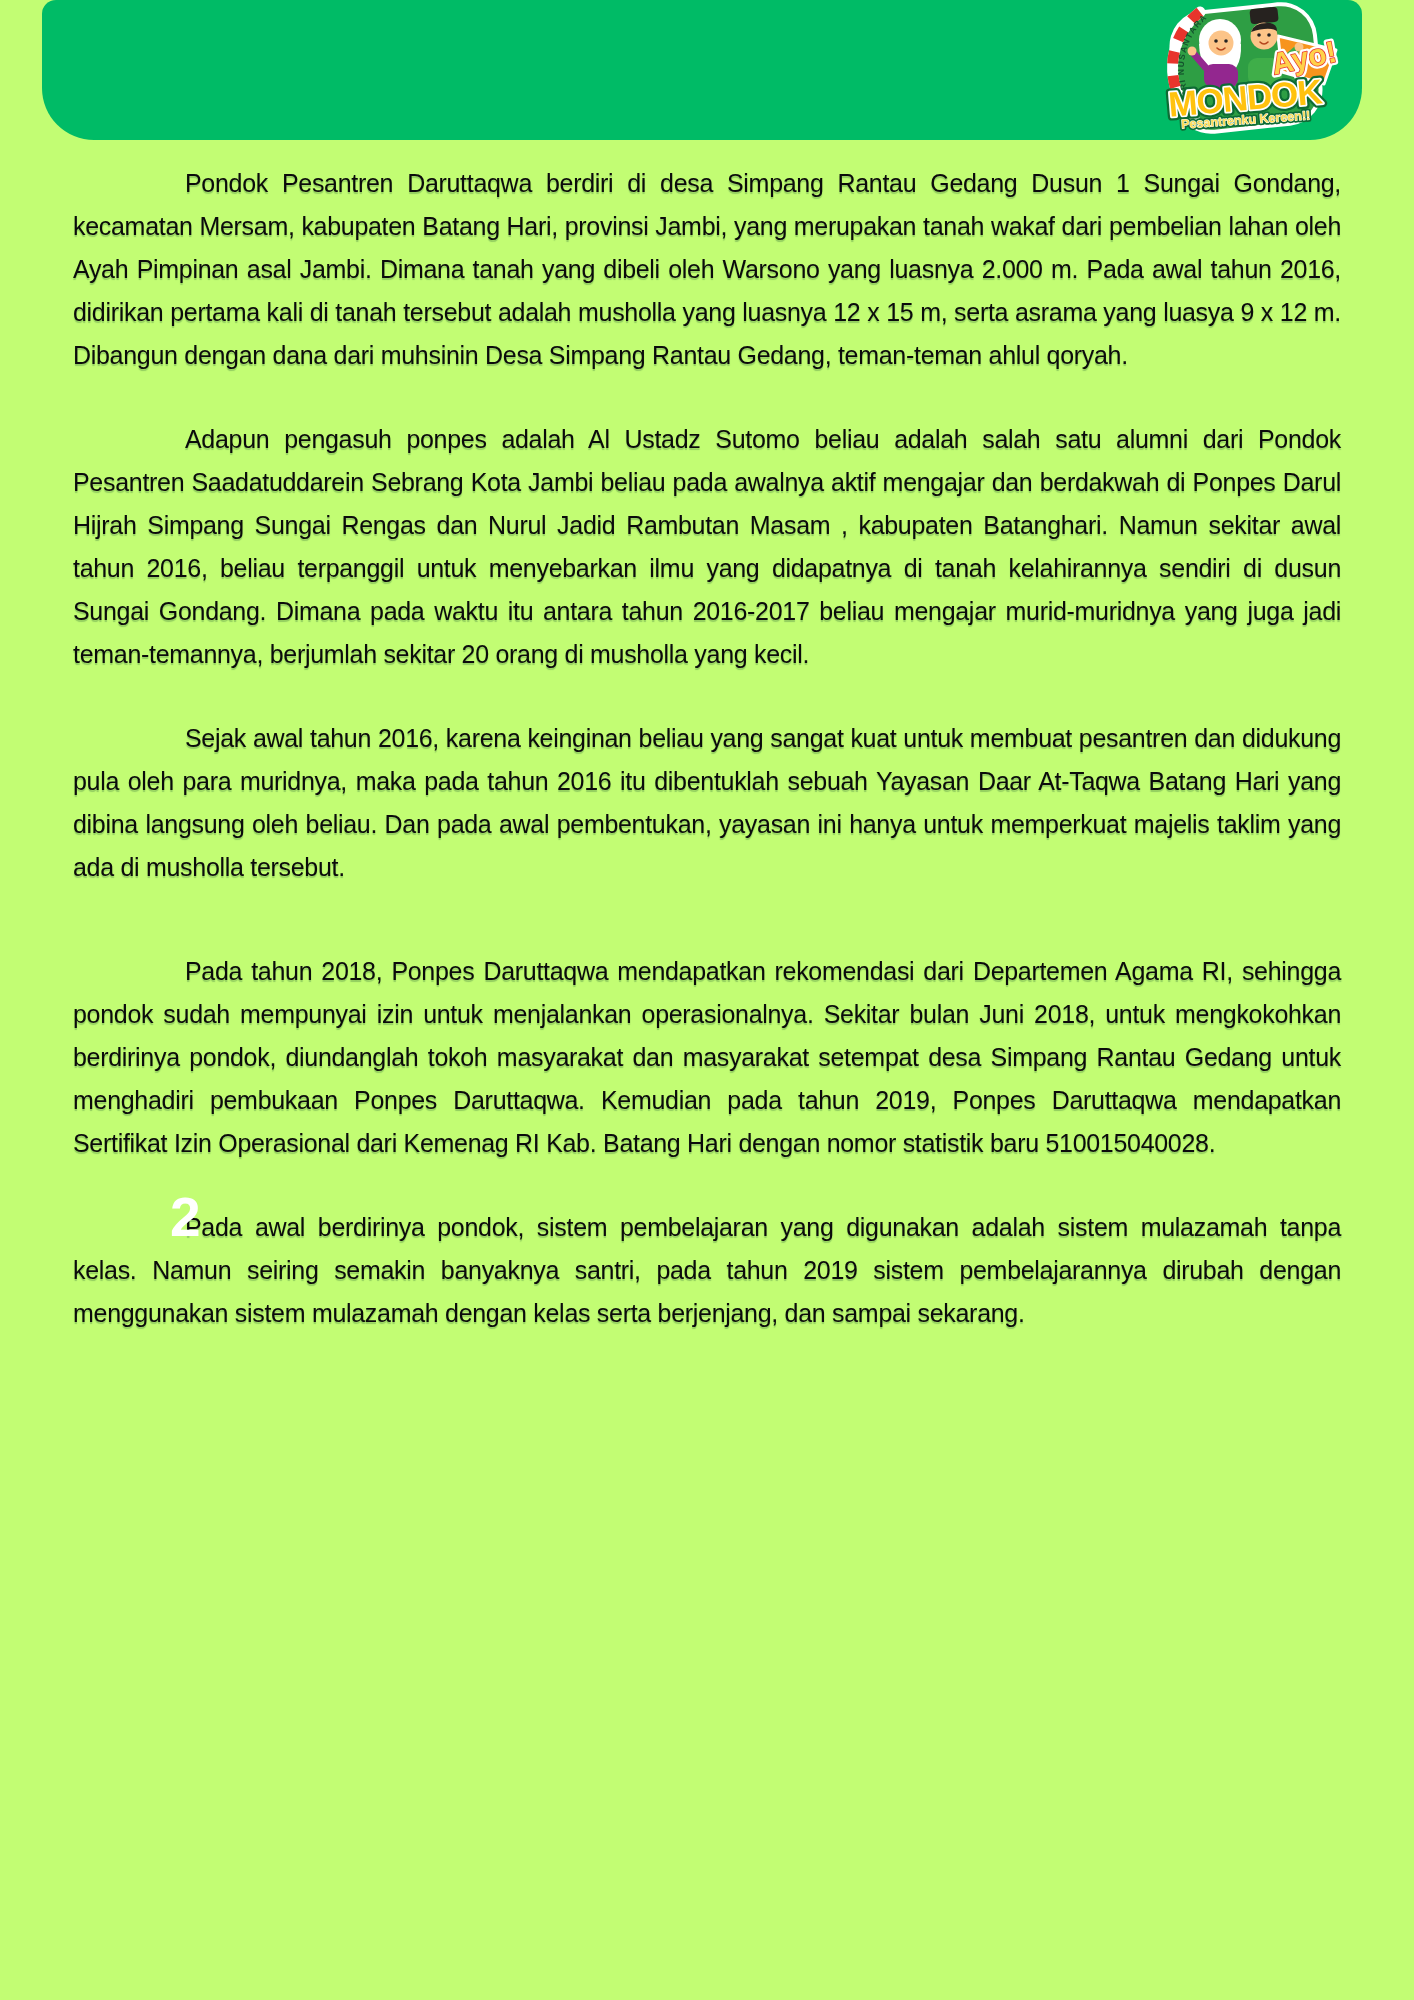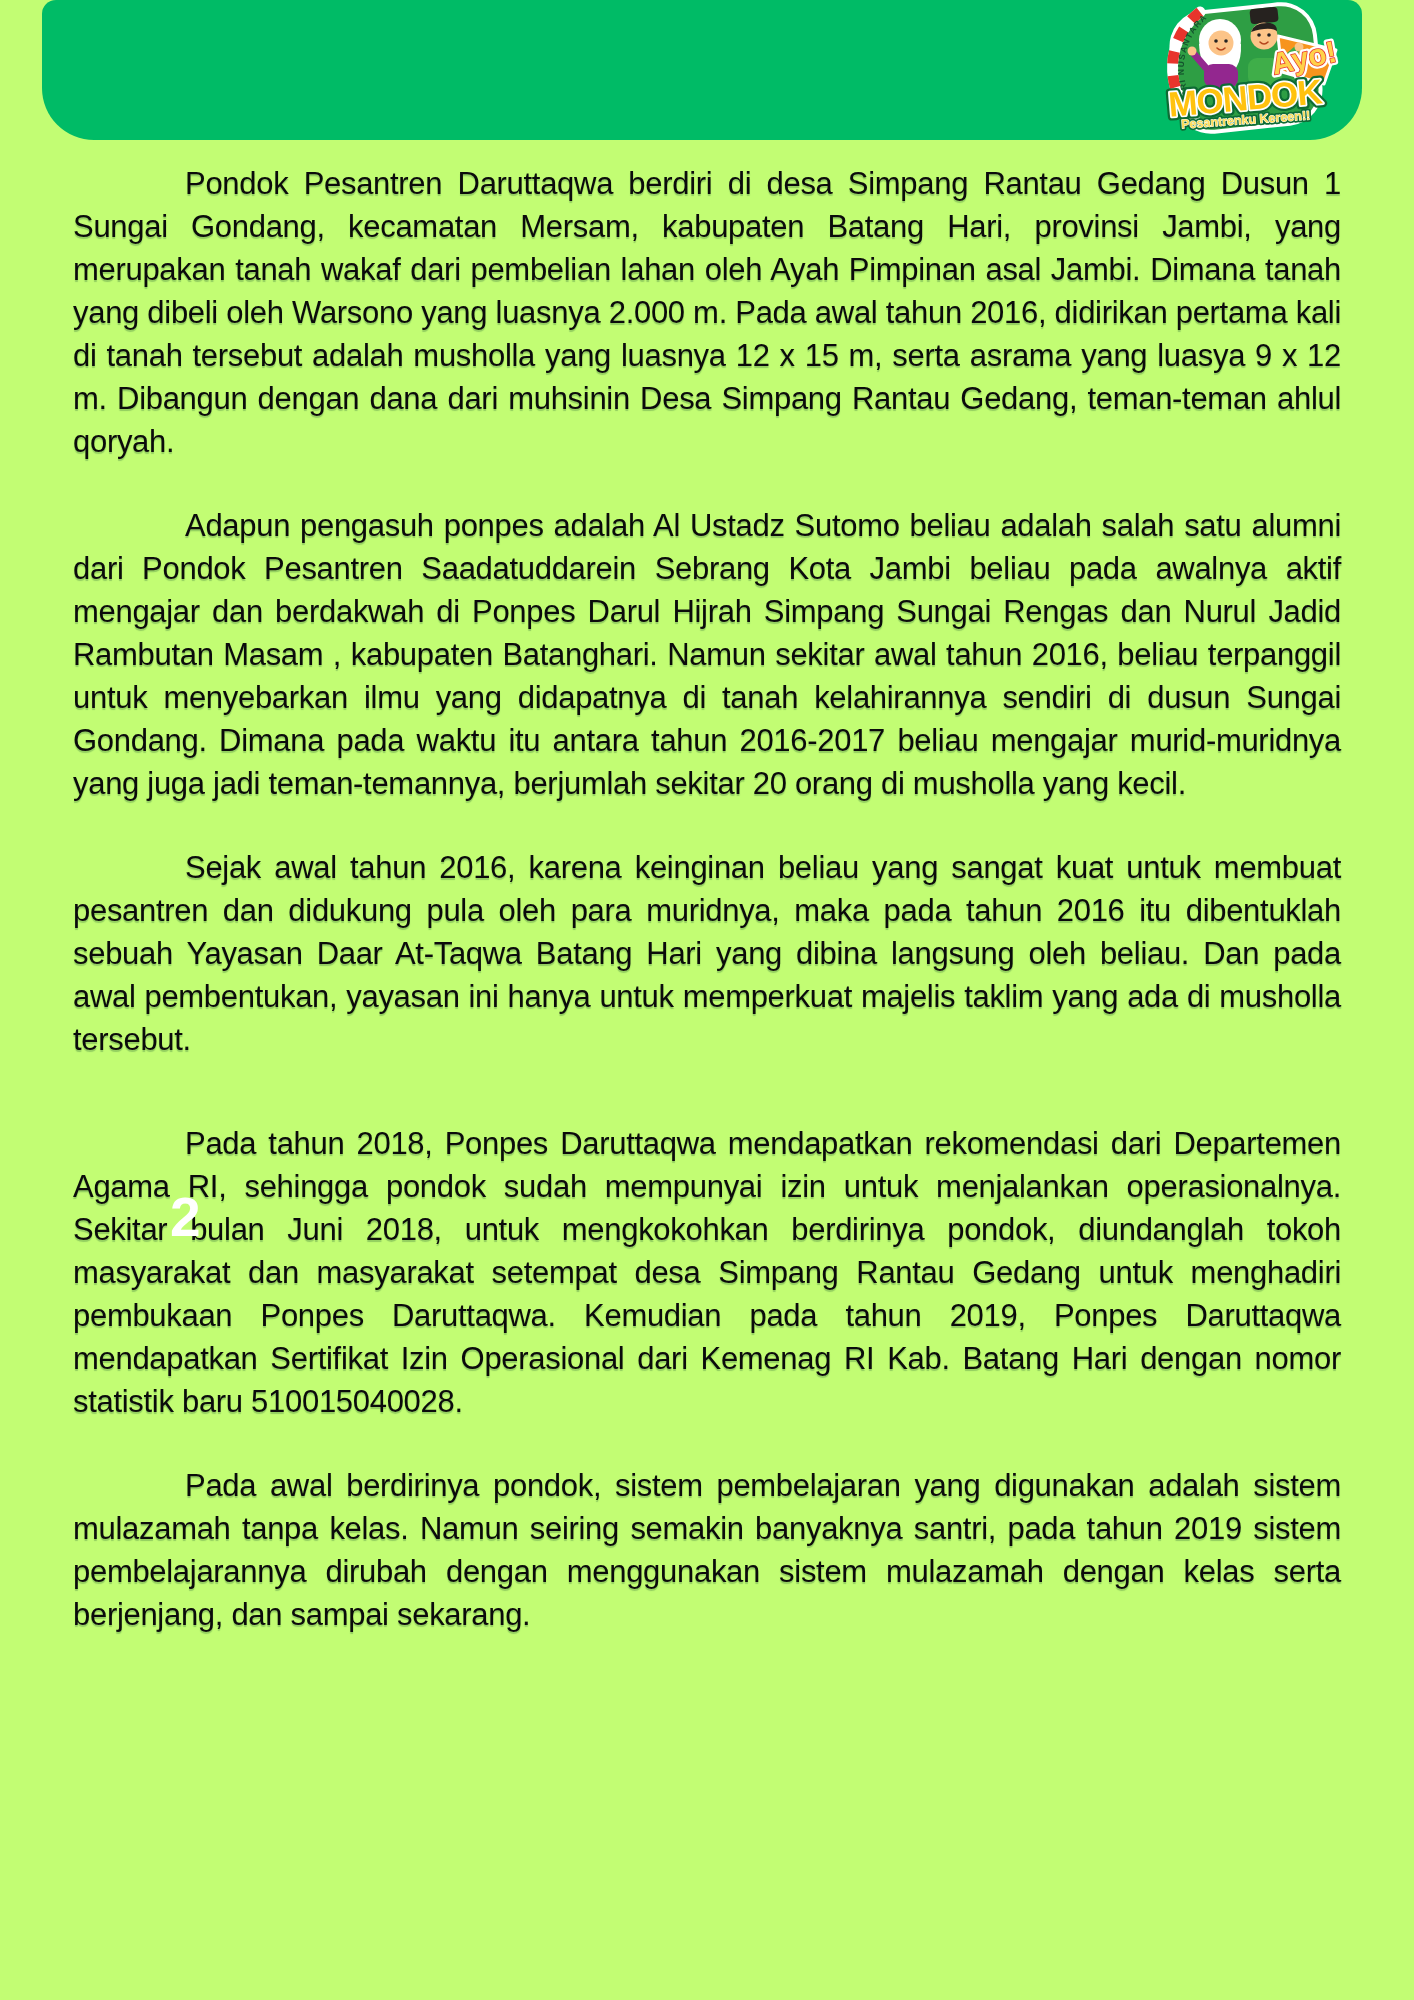--- a/index.html
+++ b/index.html
@@ -9,21 +9,21 @@
     font-family:"Liberation Sans", sans-serif;
   }
   .header-band{
     position:absolute; left:42px; top:0; width:1320px; height:140px;
     background:#00BB66;
     border-radius:14px 14px 52px 52px;
   }
   .logo{ position:absolute; left:1148px; top:0; width:196px; height:140px; }
   .content{
     position:absolute; left:73px; top:162px; width:1268px;
-    color:#0B0B0B; font-size:31px; line-height:43px;
+    color:#0B0B0B; font-size:25px; line-height:43px;
     text-align:justify; letter-spacing:-0.3px;
     text-shadow:0 2px 1px rgba(20,83,45,0.28);
   }
   .content p{ margin:0 0 41px 0; text-indent:112px; }
   .content p.gap-large{ margin-bottom:61px; }
   .page-number{
     position:absolute; left:170px; top:1190px;
     color:#FFFFFF; font-weight:bold; font-size:55px; line-height:1;
     text-shadow:none;
   }

